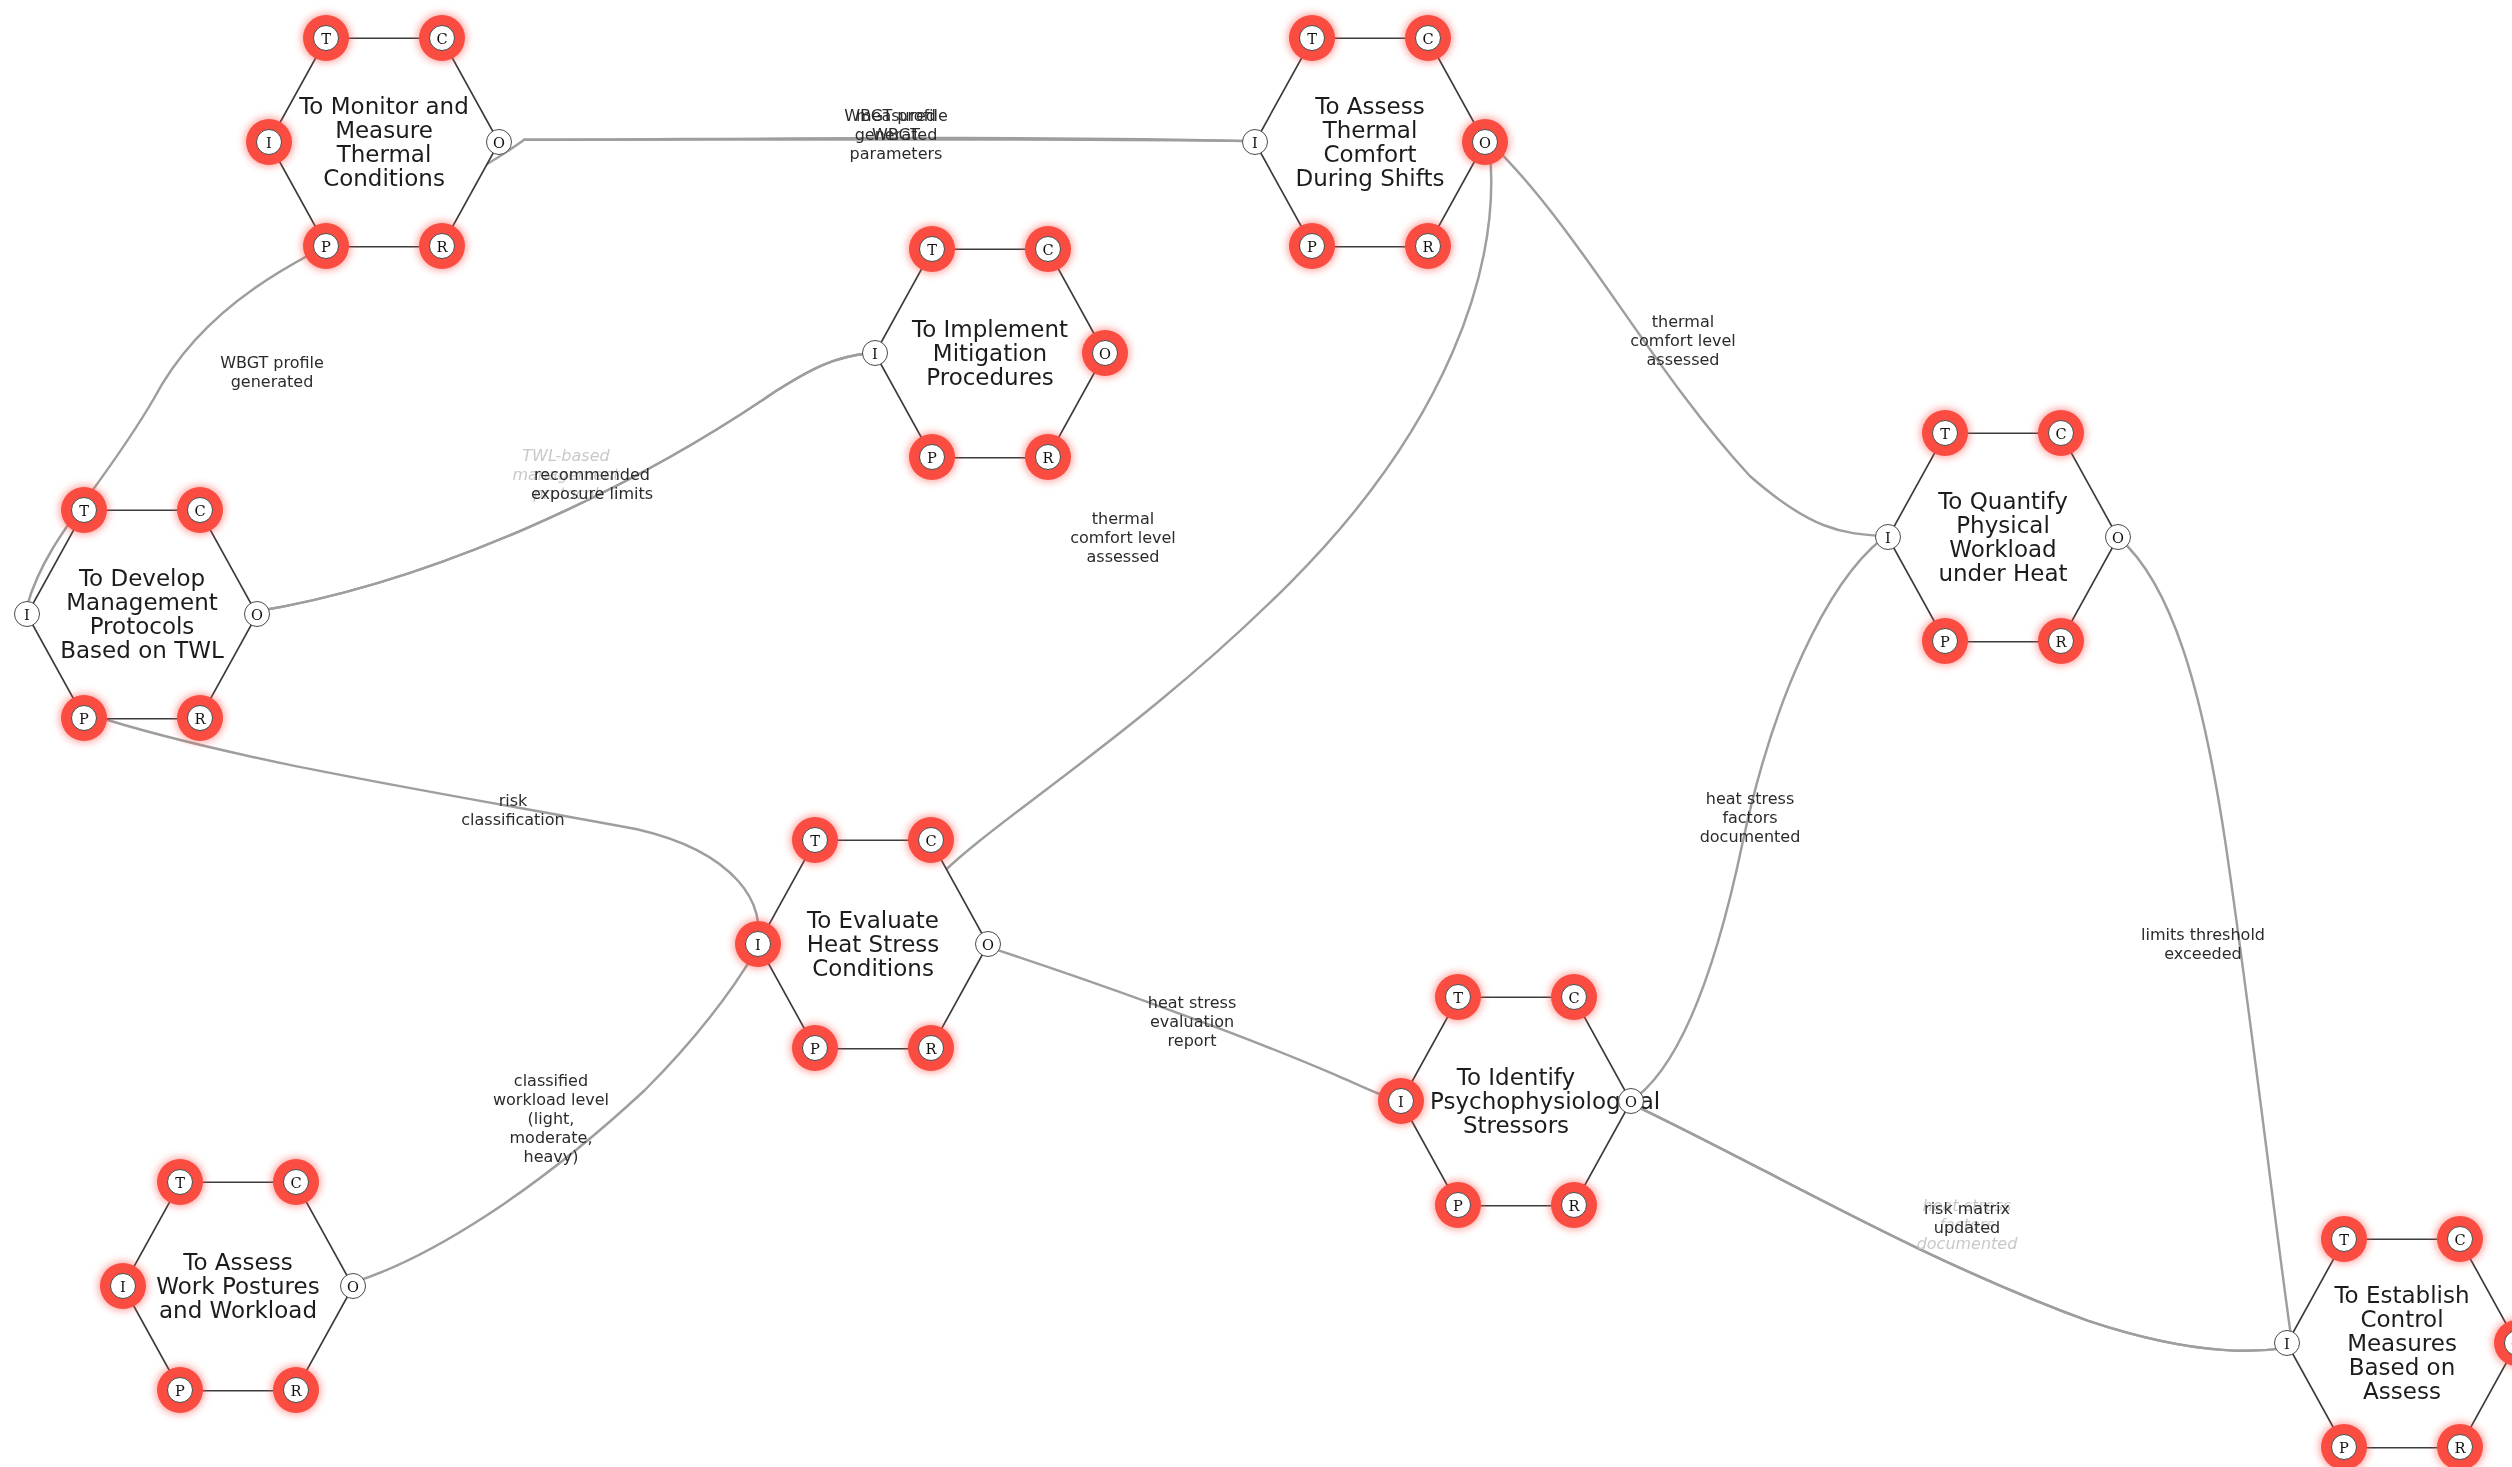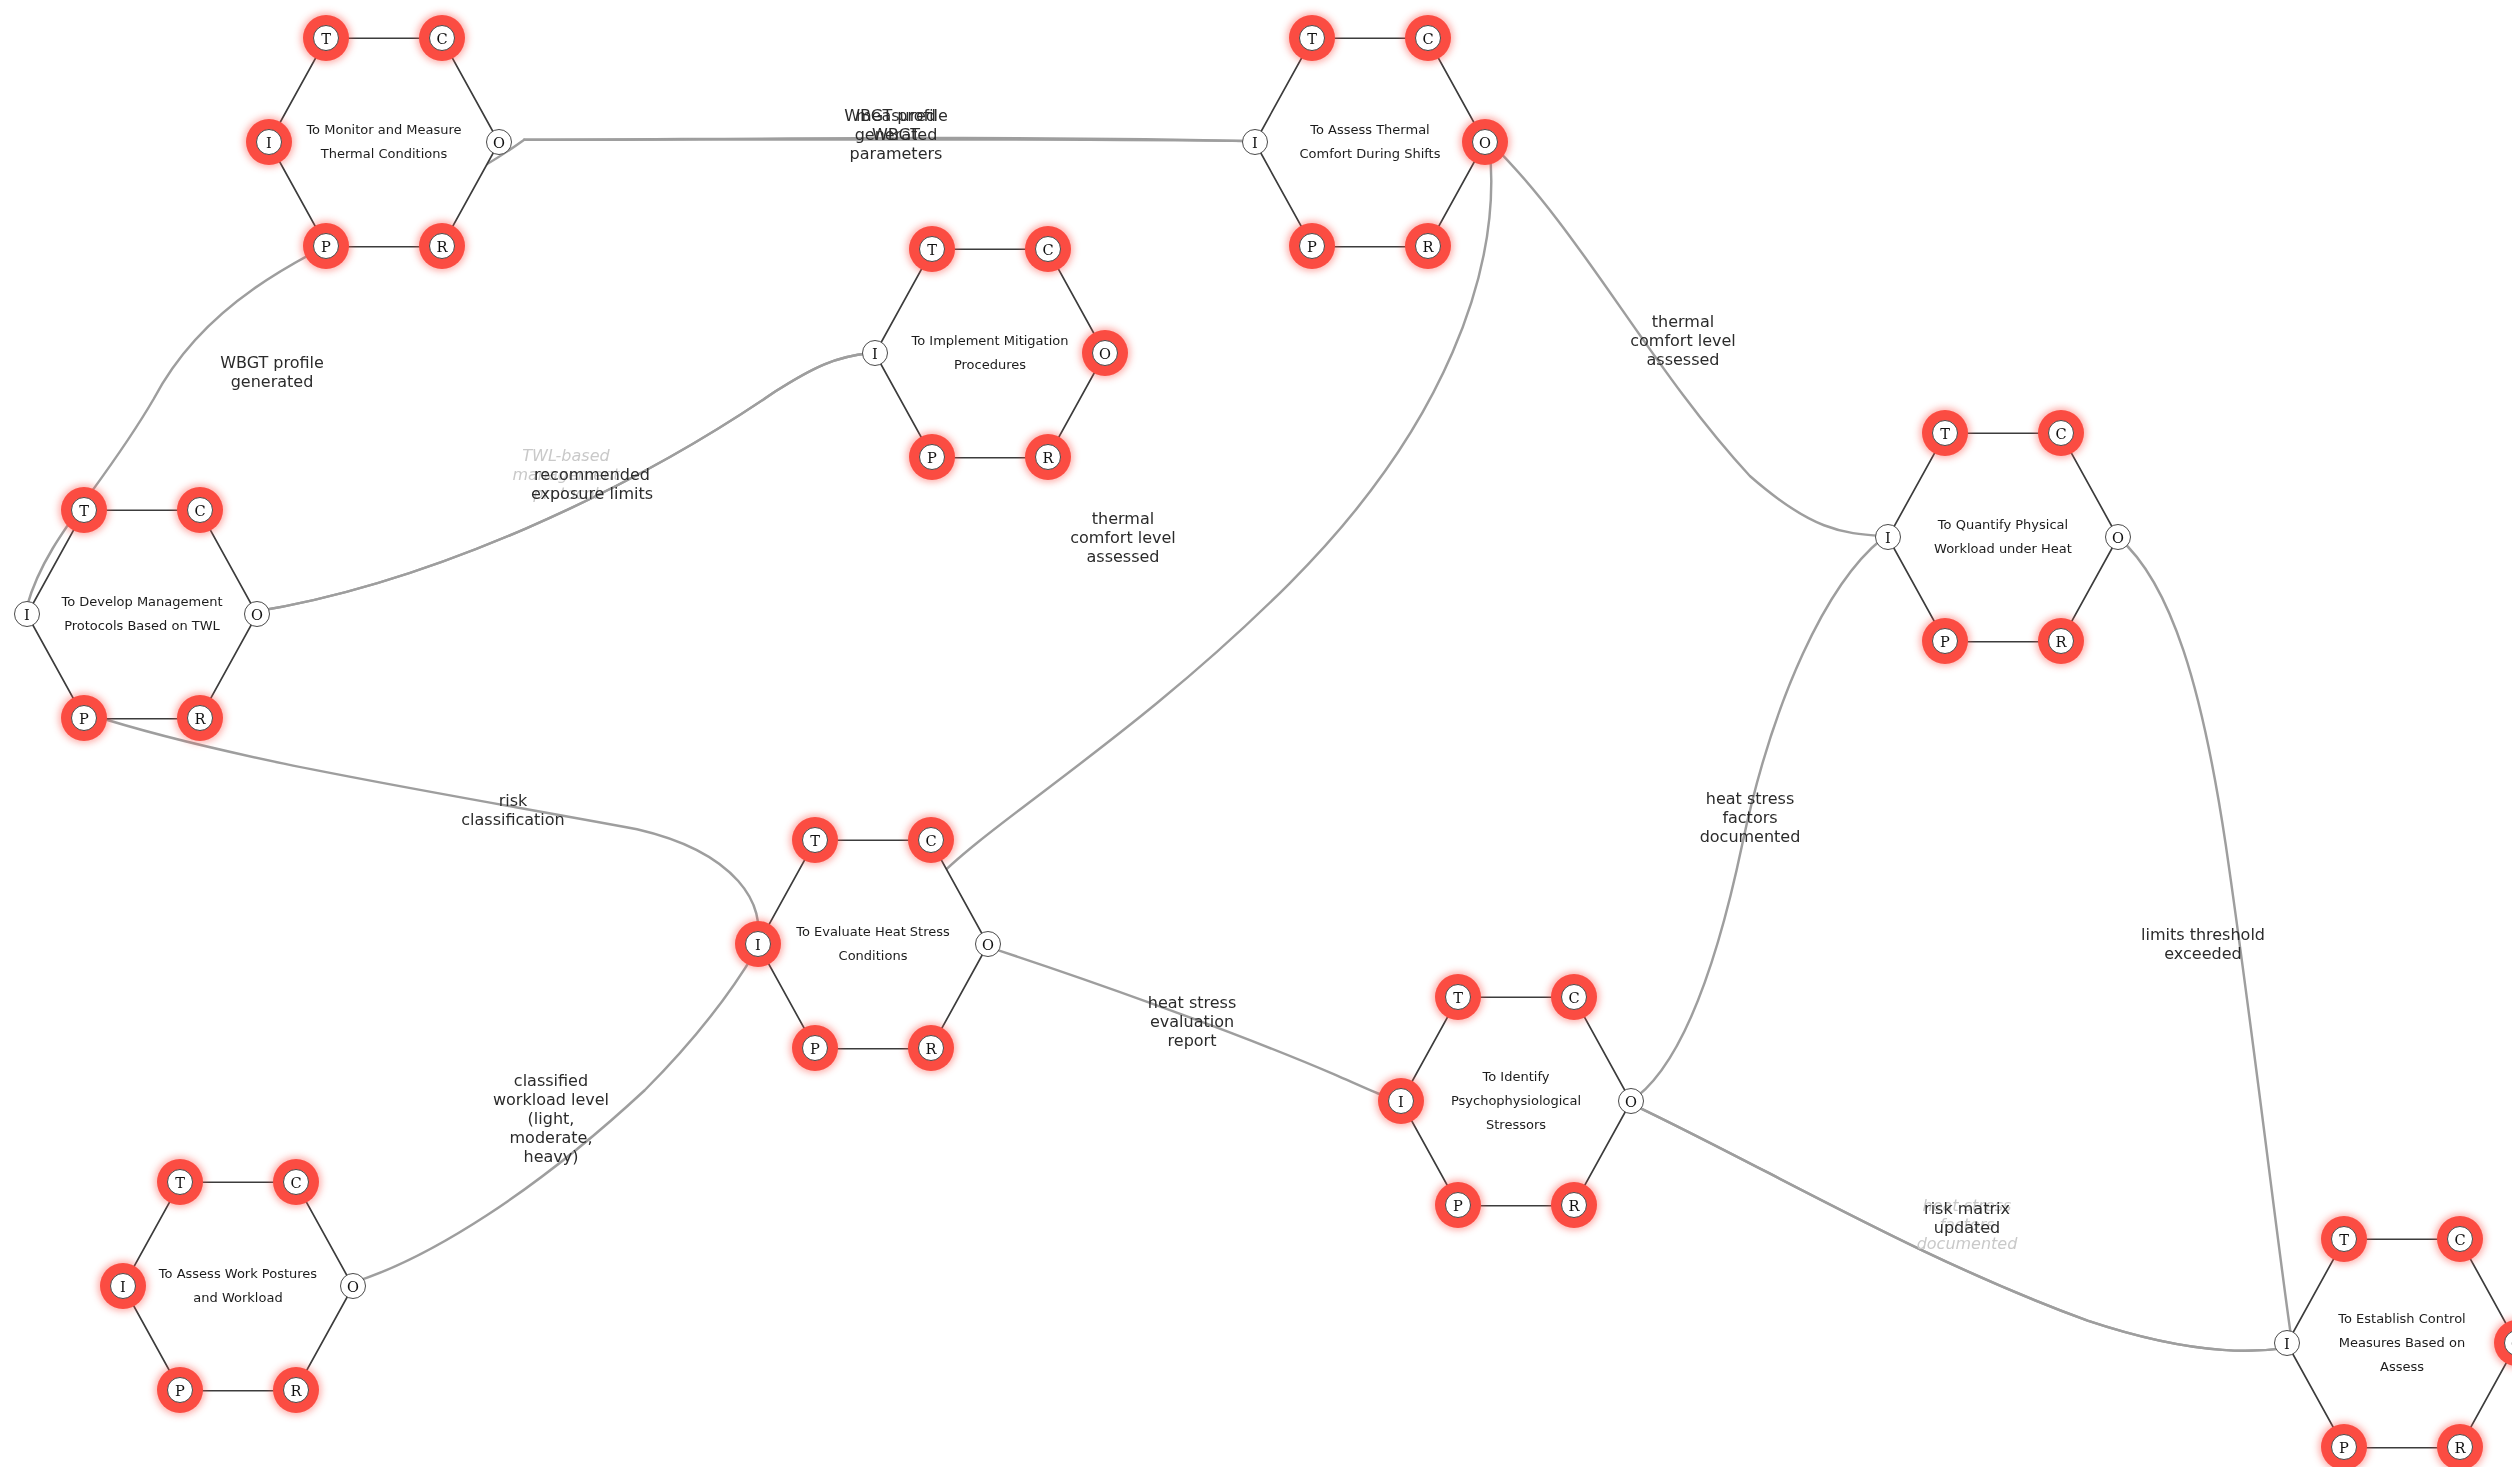--- a/index.html
+++ b/index.html
@@ -47,21 +47,21 @@
   .node-label {
     position: absolute;
     left: -86px;
     top: -91px;
     width: 172px;
     height: 181px;
     display: flex;
     align-items: center;
     justify-content: center;
     text-align: center;
-    font-size: 13px;
+    font-size: 23px;
     line-height: 24px;
     color: #1c1c1c;
     font-family: "DejaVu Sans", sans-serif;
     pointer-events: none;
   }
   .node-label span { display: block; width: 100%; }
 
   .port {
     position: absolute;
     width: 26px;

